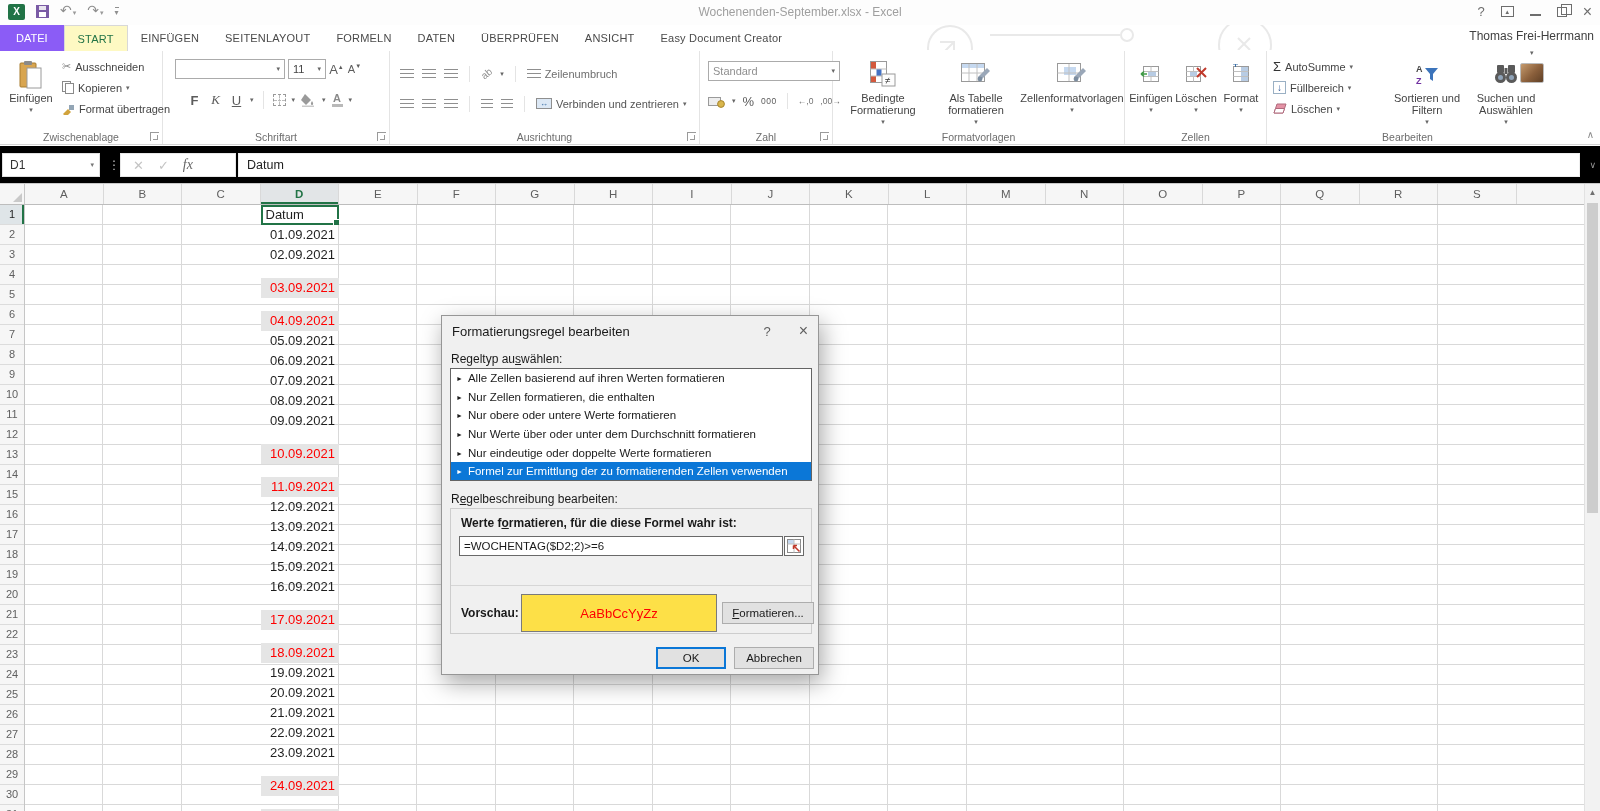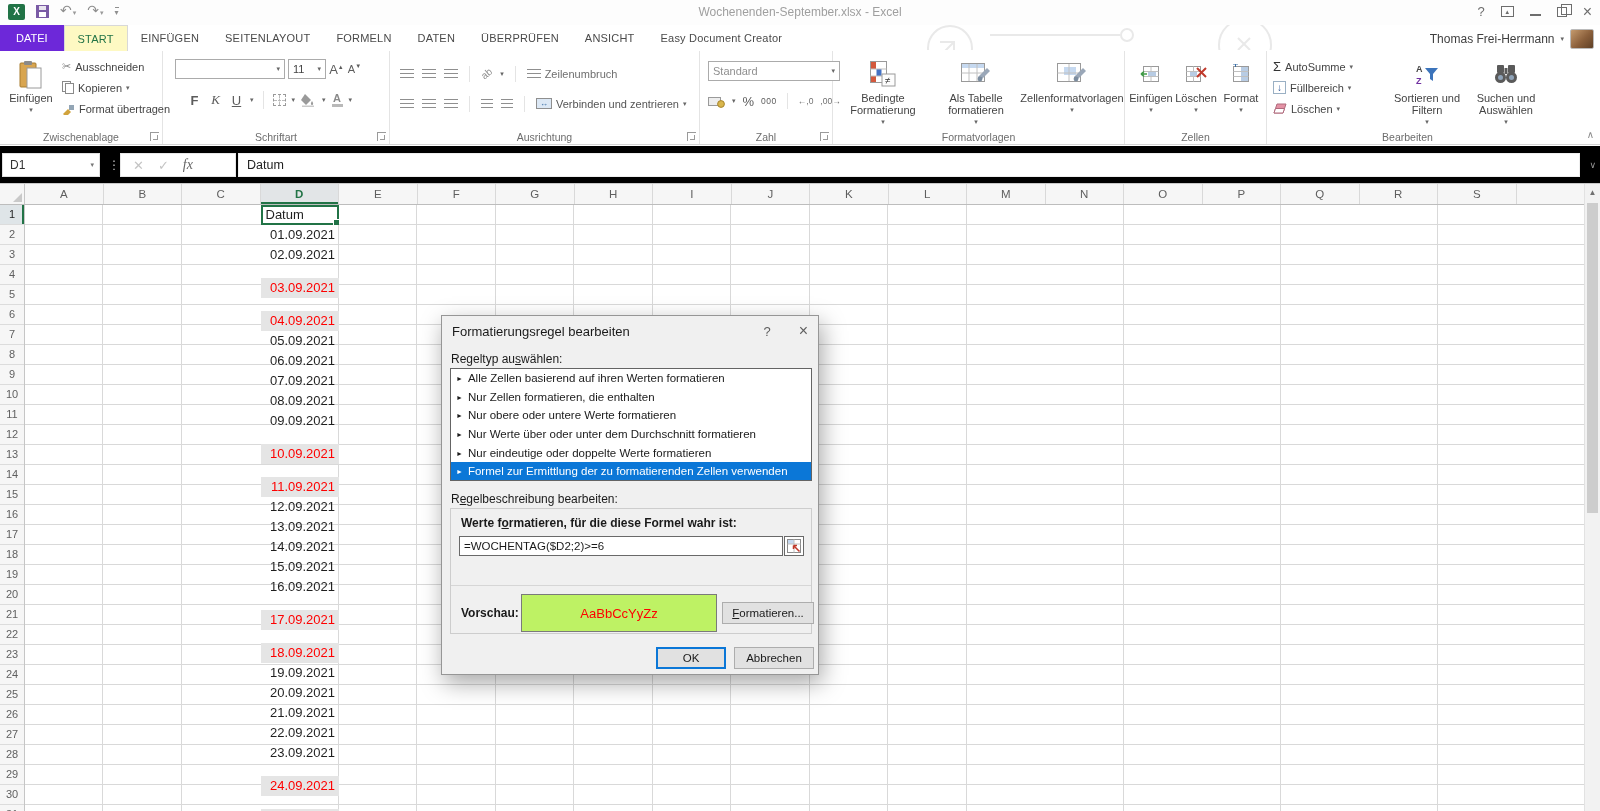--- a/index.html
+++ b/index.html
@@ -23,24 +23,24 @@
   .winctrls { position:absolute; right:8px; top:4px; display:flex; align-items:center; gap:16px; z-index:2; color:#6d6d6d; }
   .wc-help { font-size:13px; }
   .wc-ribbonopt { width:13px; height:11px; border:1px solid #6d6d6d; font-size:7px; line-height:9px; text-align:center; }
   .wc-min { width:11px; height:1px; border-bottom:2px solid #6d6d6d; margin-top:6px; }
   .wc-restore { width:10px; height:10px; border:1px solid #6d6d6d; position:relative; background:#fff; }
   .wc-restore::before { content:""; position:absolute; top:-4px; left:3px; width:9px; height:9px; border:1px solid #6d6d6d; }
   .wc-close { font-size:16px; line-height:14px; }
 
   
   .tabrow { position:absolute; top:25px; left:0; right:0; height:26px; z-index:4; display:flex; align-items:stretch; }
-  .tab-file { background:#6d28d9; color:#fff; font-size:11px; padding:0 16px; display:flex; align-items:center; }
+  .tab-file { background:#8b5cf6; color:#fff; font-size:11px; padding:0 16px; display:flex; align-items:center; }
   .tab { font-size:11px; color:#4a4a4a; padding:0 13px; display:flex; align-items:center; letter-spacing:.2px; }
   .tab.active { color:#217346; background:#fef9c3; border:1px solid #d8d8d8; border-bottom:none; }
-  .userarea { position:absolute; right:6px; top:4px; display:flex; align-items:center; gap:6px; font-size:12px; color:#3f3f3f; }
+  .userarea { position:absolute; right:6px; top:4px; display:flex; align-items:center; gap:6px; font-size:12px; color:#3f3f3f;flex-direction:column; }
   .avatar { width:24px; height:20px; border-radius:2px;
             background:linear-gradient(135deg,#c59a6d 0%,#8a5f3b 55%,#5f4026 100%); border:1px solid #bbb; }
 
   
   .ribbon { position:absolute; top:51px; left:0; right:0; height:94px; background:#fff;
             border-bottom:1px solid #d4d4d4; z-index:3; }
   .rgroup { position:absolute; top:0; bottom:0; border-right:1px solid #e4e4e4; }
   .glabel { position:absolute; bottom:1px; left:0; right:0; text-align:center; font-size:10.5px; color:#6d6d6d; }
   .launch { position:absolute; right:3px; bottom:3px; width:9px; height:9px; border-left:1px solid #9a9a9a;
             border-top:1px solid #9a9a9a; }
@@ -132,21 +132,21 @@
   .rt.active { background:#0b77d7; color:#fff; }
   .descbox { position:absolute; left:8px; top:192px; width:362px; height:126px; border:1px solid #cdcdcd; }
   .fml-label { position:absolute; left:10px; top:7px; font-weight:bold; }
   .fml-input { position:absolute; left:8px; top:27px; width:324px; height:20px; background:#fff;
                border:1px solid #696969; font-size:11.5px; display:flex; align-items:center; padding-left:4px; }
   .rangebtn { position:absolute; right:7px; top:27px; width:20px; height:20px; background:#fff;
               border:1px solid #696969; display:flex; align-items:center; justify-content:center; }
   .descsep { position:absolute; left:0; right:0; top:76px; border-top:1px solid #d6d6d6; }
   .prev-label { position:absolute; left:10px; top:97px; font-weight:bold; }
   .prevbox { position:absolute; left:70px; top:85px; width:196px; height:38px; border:1px solid #7a7a7a;
-             background:#bef264; display:flex; align-items:center; justify-content:center;
+             background:#fde047; display:flex; align-items:center; justify-content:center;
              color:#fe0000; font-size:13px; }
   .btn { background:#e1e1e1; border:1px solid #adadad; font-size:11.5px; color:#1a1a1a;
          display:flex; align-items:center; justify-content:center; }
   .fmtbtn { position:absolute; left:271px; top:93px; width:92px; height:22px; }
   .okbtn { position:absolute; left:214px; top:331px; width:70px; height:22px; border:2px solid #0b77d7; }
   .cancelbtn { position:absolute; left:292px; top:331px; width:80px; height:22px; }
 
   svg { display:block; }
 </style>
 </head>

